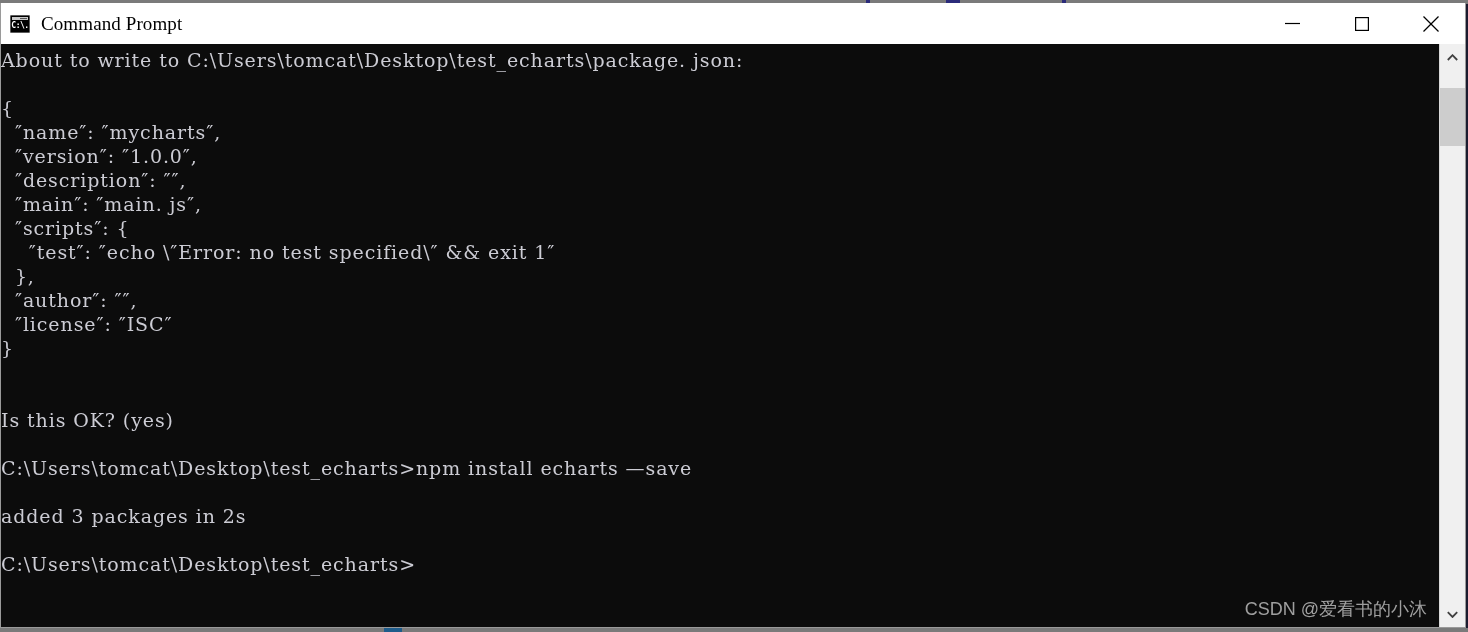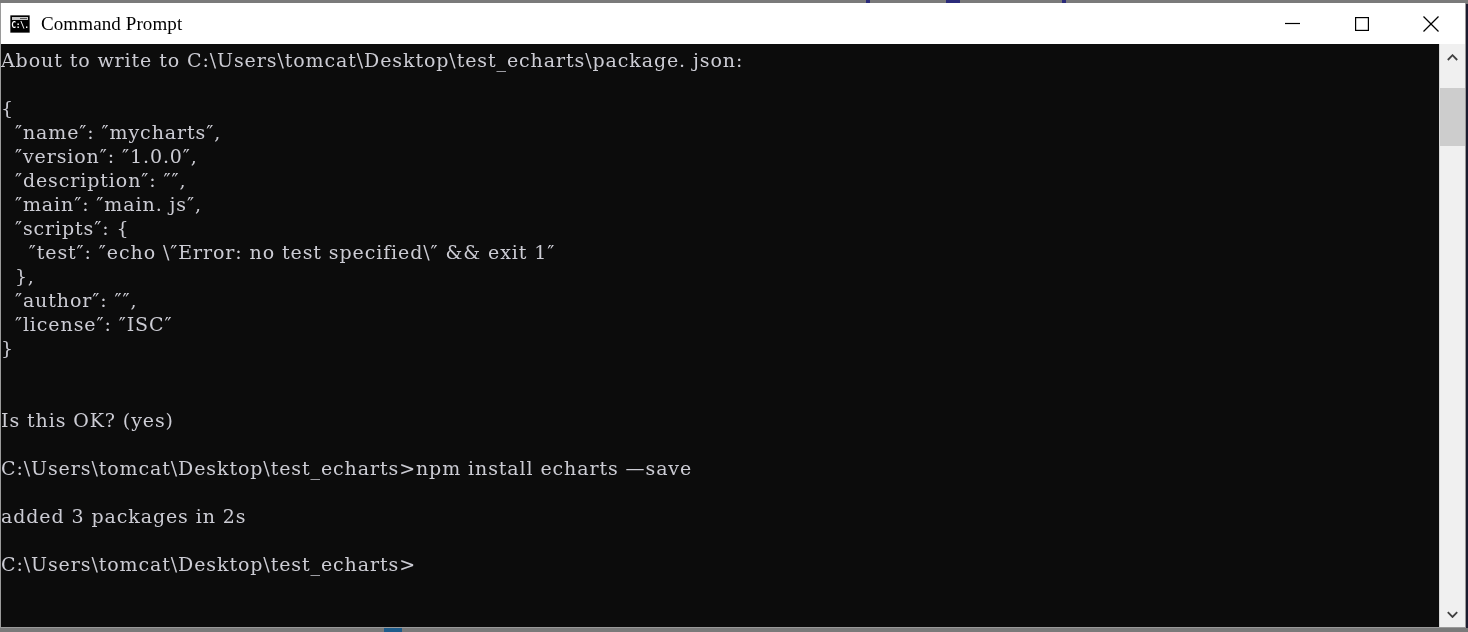--- a/index.html
+++ b/index.html
@@ -262,20 +262,21 @@
           </svg>
         </button>
 
       </div>
     </div>
 
     <div class="console-area">
 
       <div class="console-text">
         <div class="term-lines"><div class="line">About to write to C:\Users\tomcat\Desktop\test_echarts\package. json:</div><div class="line"></div><div class="line">{</div><div class="line">  ″name″: ″mycharts″,</div><div class="line">  ″version″: ″1.0.0″,</div><div class="line">  ″description″: ″″,</div><div class="line">  ″main″: ″main. js″,</div><div class="line">  ″scripts″: {</div><div class="line">    ″test″: ″echo \″Error: no test specified\″ &amp;&amp; exit 1″</div><div class="line">  },</div><div class="line">  ″author″: ″″,</div><div class="line">  ″license″: ″ISC″</div><div class="line">}</div><div class="line"></div><div class="line"></div><div class="line">Is this OK? (yes)</div><div class="line"></div><div class="line">C:\Users\tomcat\Desktop\test_echarts&gt;npm install echarts —save</div><div class="line"></div><div class="line">added 3 packages in 2s</div><div class="line"></div><div class="line">C:\Users\tomcat\Desktop\test_echarts&gt;</div></div>
+        <div class="watermark">CSDN @爱看书的小沐</div>
       </div>
 
       <div class="scrollbar">
         <div class="sb-arrow">
           <svg width="11" height="7" viewBox="0 0 11 7" aria-hidden="true">
             <polyline points="0.8,6 5.5,1.2 10.2,6" fill="none" stroke="#404040" stroke-width="1.8"></polyline>
           </svg>
         </div>
         <div class="sb-track">
           <div class="sb-thumb"></div>

